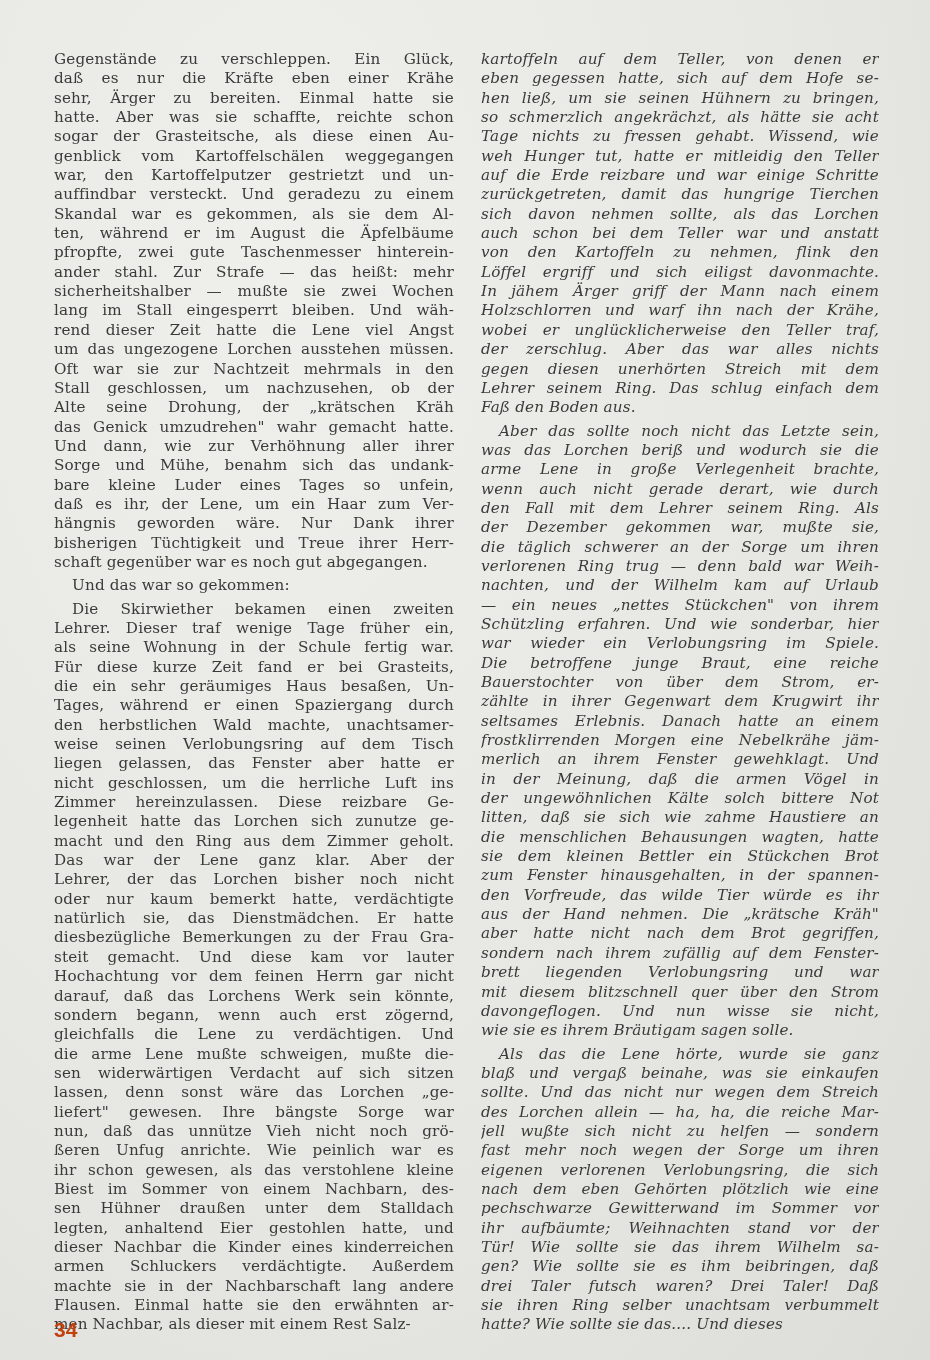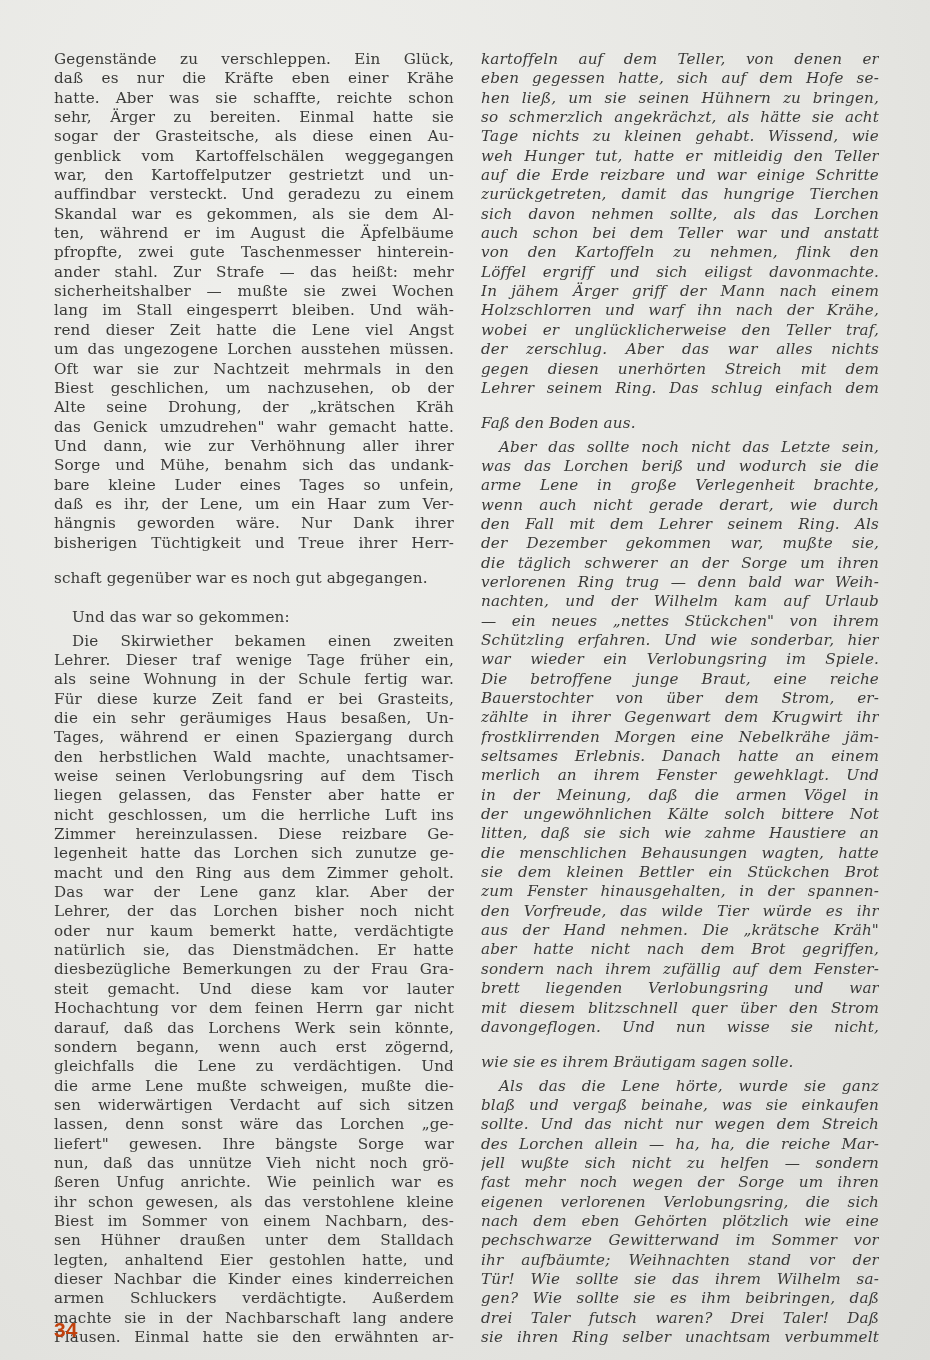--- a/index.html
+++ b/index.html
@@ -19,53 +19,53 @@
     display: block;
     height: 19.35px;
     line-height: 19.35px;
     font-size: 15.2px;
     letter-spacing: 0.15px;
     white-space: nowrap;
     text-align: justify;
     text-align-last: justify;
     overflow: hidden;
   }
-  .line.last { text-align-last: left; margin-top: 16px; }
+  .line.last { text-align-last: left; }
   .line.indent { padding-left: 18px; }
   .gap { height: 4px; }
   .page-number {
     position: absolute; left: 54px; top: 1318px;
     font-size: 21px; font-weight: bold; color: #c2410c;
     font-family: Liberation Sans, sans-serif;
   }
 </style>
 </head>
 <body>
 
 <div class="page">
   <div class="col left" id="col-left">
       <div>
         <span class="line">Gegenstände zu verschleppen. Ein Glück,</span>
         <span class="line">daß es nur die Kräfte eben einer Krähe</span>
+        <span class="line">sehr, Ärger zu bereiten. Einmal hatte sie</span>
         <span class="line">hatte. Aber was sie schaffte, reichte schon</span>
-        <span class="line">sehr, Ärger zu bereiten. Einmal hatte sie</span>
         <span class="line">sogar der Grasteitsche, als diese einen Au-</span>
         <span class="line">genblick vom Kartoffelschälen weggegangen</span>
         <span class="line">war, den Kartoffelputzer gestrietzt und un-</span>
         <span class="line">auffindbar versteckt. Und geradezu zu einem</span>
         <span class="line">Skandal war es gekommen, als sie dem Al-</span>
         <span class="line">ten, während er im August die Äpfelbäume</span>
         <span class="line">pfropfte, zwei gute Taschenmesser hinterein-</span>
         <span class="line">ander stahl. Zur Strafe — das heißt: mehr</span>
         <span class="line">sicherheitshalber — mußte sie zwei Wochen</span>
         <span class="line">lang im Stall eingesperrt bleiben. Und wäh-</span>
         <span class="line">rend dieser Zeit hatte die Lene viel Angst</span>
         <span class="line">um das ungezogene Lorchen ausstehen müssen.</span>
         <span class="line">Oft war sie zur Nachtzeit mehrmals in den</span>
-        <span class="line">Biest geschlichen, um nachzusehen, ob der</span>
+        <span class="line">Stall geschlossen, um nachzusehen, ob der</span>
         <span class="line">Alte seine Drohung, der „krätschen Kräh</span>
         <span class="line">das Genick umzudrehen" wahr gemacht hatte.</span>
         <span class="line">Und dann, wie zur Verhöhnung aller ihrer</span>
         <span class="line">Sorge und Mühe, benahm sich das undank-</span>
         <span class="line">bare kleine Luder eines Tages so unfein,</span>
         <span class="line">daß es ihr, der Lene, um ein Haar zum Ver-</span>
         <span class="line">hängnis geworden wäre. Nur Dank ihrer</span>
         <span class="line">bisherigen Tüchtigkeit und Treue ihrer Herr-</span>
         <span class="line last">schaft gegenüber war es noch gut abgegangen.</span>
       </div>
@@ -114,21 +114,21 @@
         <span class="line">Flausen. Einmal hatte sie den erwähnten ar-</span>
         <span class="line last">men Nachbar, als dieser mit einem Rest Salz-</span>
       </div>
     </div>
   <div class="col right" id="col-right">
       <div>
         <span class="line">kartoffeln auf dem Teller, von denen er</span>
         <span class="line">eben gegessen hatte, sich auf dem Hofe se-</span>
         <span class="line">hen ließ, um sie seinen Hühnern zu bringen,</span>
         <span class="line">so schmerzlich angekrächzt, als hätte sie acht</span>
-        <span class="line">Tage nichts zu kleinen gehabt. Wissend, wie</span>
+        <span class="line">Tage nichts zu fressen gehabt. Wissend, wie</span>
         <span class="line">weh Hunger tut, hatte er mitleidig den Teller</span>
         <span class="line">auf die Erde reizbare und war einige Schritte</span>
         <span class="line">zurückgetreten, damit das hungrige Tierchen</span>
         <span class="line">sich davon nehmen sollte, als das Lorchen</span>
         <span class="line">auch schon bei dem Teller war und anstatt</span>
         <span class="line">von den Kartoffeln zu nehmen, flink den</span>
         <span class="line">Löffel ergriff und sich eiligst davonmachte.</span>
         <span class="line">In jähem Ärger griff der Mann nach einem</span>
         <span class="line">Holzschlorren und warf ihn nach der Krähe,</span>
         <span class="line">wobei er unglücklicherweise den Teller traf,</span>
@@ -147,22 +147,22 @@
         <span class="line">der Dezember gekommen war, mußte sie,</span>
         <span class="line">die täglich schwerer an der Sorge um ihren</span>
         <span class="line">verlorenen Ring trug — denn bald war Weih-</span>
         <span class="line">nachten, und der Wilhelm kam auf Urlaub</span>
         <span class="line">— ein neues „nettes Stückchen" von ihrem</span>
         <span class="line">Schützling erfahren. Und wie sonderbar, hier</span>
         <span class="line">war wieder ein Verlobungsring im Spiele.</span>
         <span class="line">Die betroffene junge Braut, eine reiche</span>
         <span class="line">Bauerstochter von über dem Strom, er-</span>
         <span class="line">zählte in ihrer Gegenwart dem Krugwirt ihr</span>
+        <span class="line">seltsames Erlebnis. Danach hatte an einem</span>
         <span class="line">frostklirrenden Morgen eine Nebelkrähe jäm-</span>
-        <span class="line">seltsames Erlebnis. Danach hatte an einem</span>
         <span class="line">merlich an ihrem Fenster gewehklagt. Und</span>
         <span class="line">in der Meinung, daß die armen Vögel in</span>
         <span class="line">der ungewöhnlichen Kälte solch bittere Not</span>
         <span class="line">litten, daß sie sich wie zahme Haustiere an</span>
         <span class="line">die menschlichen Behausungen wagten, hatte</span>
         <span class="line">sie dem kleinen Bettler ein Stückchen Brot</span>
         <span class="line">zum Fenster hinausgehalten, in der spannen-</span>
         <span class="line">den Vorfreude, das wilde Tier würde es ihr</span>
         <span class="line">aus der Hand nehmen. Die „krätsche Kräh"</span>
         <span class="line">aber hatte nicht nach dem Brot gegriffen,</span>

